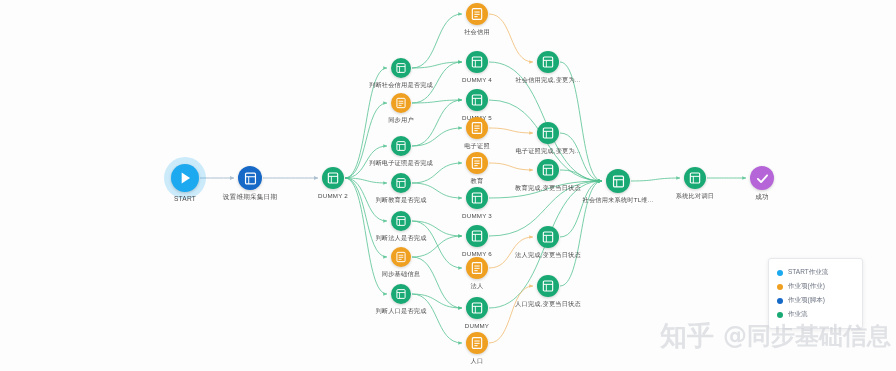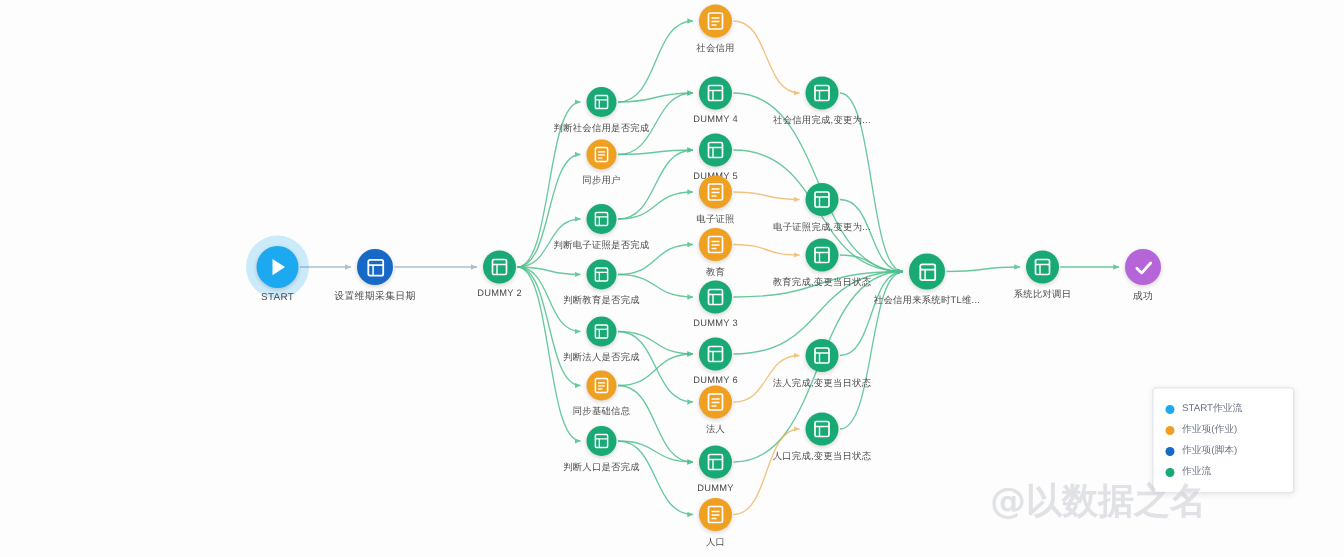--- a/index.html
+++ b/index.html
@@ -439,15 +439,16 @@
         <span class="dot" style="background: rgb(23, 105, 199);"></span>
         <span class="txt">作业项(脚本)</span>
       </div>
       <div class="row">
         <span class="dot" style="background: rgb(25, 169, 116);"></span>
         <span class="txt">作业流</span>
       </div>
     </div>
 
   <div id="watermark" style="left: 660px; top: 318px;">
-    <span class="at">@以数据之名</span>
+    <span class="zh">知乎</span>
+    <span class="at">@同步基础信息</span>
   </div>
 </div>
 
 </body></html>

